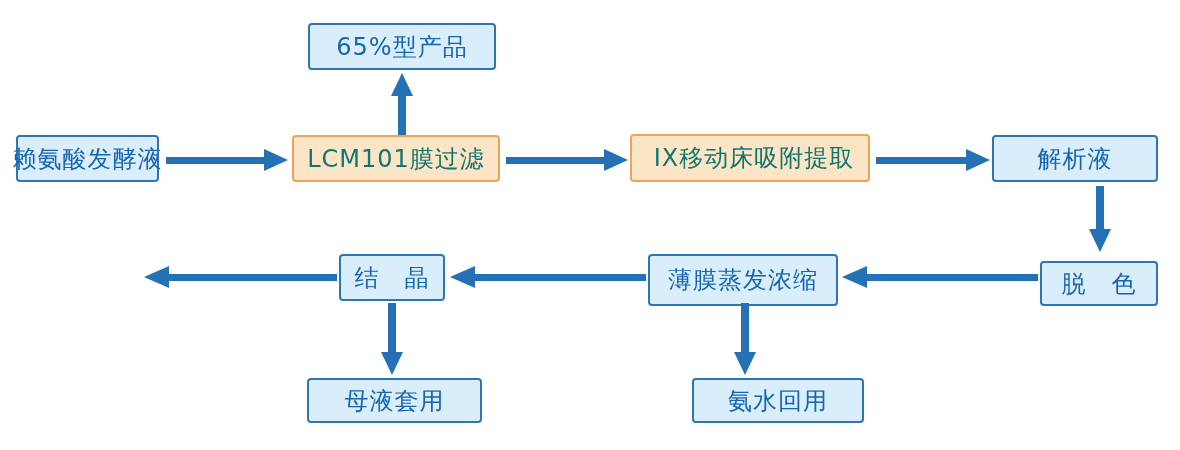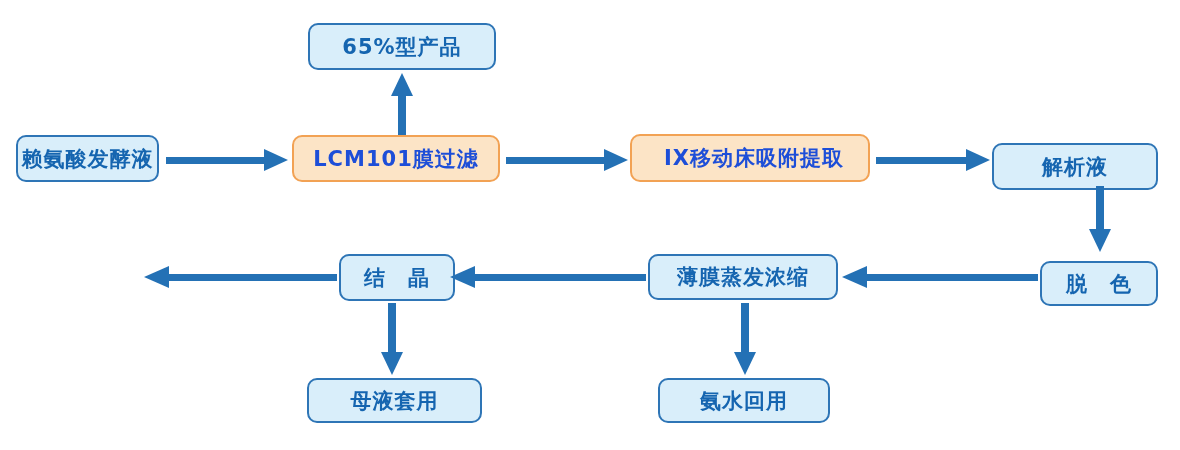--- a/index.html
+++ b/index.html
@@ -11,39 +11,39 @@
   #canvas {
     position: relative;
     width: 1180px;
     height: 450px;
     background: #ffffff;
     overflow: hidden;
   }
   .node {
     position: absolute;
     box-sizing: border-box;
-    border-radius: 10px;
+    border-radius: 4px;
     border: 2px solid;
     display: flex;
     align-items: center;
     justify-content: center;
-    font-size: 21px;
-    font-weight: 700;
+    font-size: 24px;
+    font-weight: 400;
     white-space: pre;
     letter-spacing: 1px;
   }
   .node.blue {
     background: #D9EEFA;
     border-color: #2E75B6;
     color: #1565B0;
   }
   .node.orange {
     background: #FCE4C6;
     border-color: #F2A254;
-    color: #1d4ed8;
+    color: #0f766e;
   }
   .arrow { position: absolute; }
   .arrow .shaft { position: absolute; background: #2471B5; }
   .arrow .head { position: absolute; width: 0; height: 0; }
   
   .head.right {
     border-left: 24px solid #2471B5;
     border-top: 11px solid transparent;
     border-bottom: 11px solid transparent;
   }
@@ -72,32 +72,32 @@
 <div id="canvas">
 
   <div class="node blue" style="left:16px; top:135px; width:143px; height:47px;text-align:right;">赖氨酸发酵液</div>
 
   <div class="node blue" style="left:308px; top:23px; width:188px; height:47px;">65%型产品</div>
 
   <div class="node orange" style="left:292px; top:135px; width:208px; height:47px;">LCM101膜过滤</div>
 
   <div class="node orange" style="left:630px; top:134px; width:240px; height:48px;padding-left:8px;">IX移动床吸附提取</div>
 
-  <div class="node blue" style="left:992px; top:143px; width:166px; height:47px;">解析液</div>
+  <div class="node blue" style="left:992px; top:135px; width:166px; height:47px;">解析液</div>
 
   <div class="node blue" style="left:1040px; top:254px; width:118px; height:45px;margin-top:7px;">脱　色</div>
 
-  <div class="node blue" style="left:648px; top:254px; width:190px; height:46px;">薄膜蒸发浓缩</div>
+  <div class="node blue" style="left:648px; top:254px; width:190px; height:52px;">薄膜蒸发浓缩</div>
 
-  <div class="node blue" style="left:339px; top:254px; width:116px; height:47px;">结　晶</div>
+  <div class="node blue" style="left:339px; top:254px; width:106px; height:47px;">结　晶</div>
 
 
   <div class="node blue" style="left:307px; top:378px; width:175px; height:45px;">母液套用</div>
 
-  <div class="node blue" style="left:658px; top:378px; width:172px; height:45px;">氨水回用</div>
+  <div class="node blue" style="left:692px; top:378px; width:172px; height:45px;">氨水回用</div>
 
   <div class="arrow" style="left:166px; top:149px; width:122px; height:22px;">
     <div class="shaft" style="left:0; top:8px; width:100px; height:7px;"></div>
     <div class="head right" style="left:98px; top:0;"></div>
   </div>
 
   <div class="arrow" style="left:506px; top:149px; width:122px; height:22px;">
     <div class="shaft" style="left:0; top:8px; width:100px; height:7px;"></div>
     <div class="head right" style="left:98px; top:0;"></div>
   </div>

